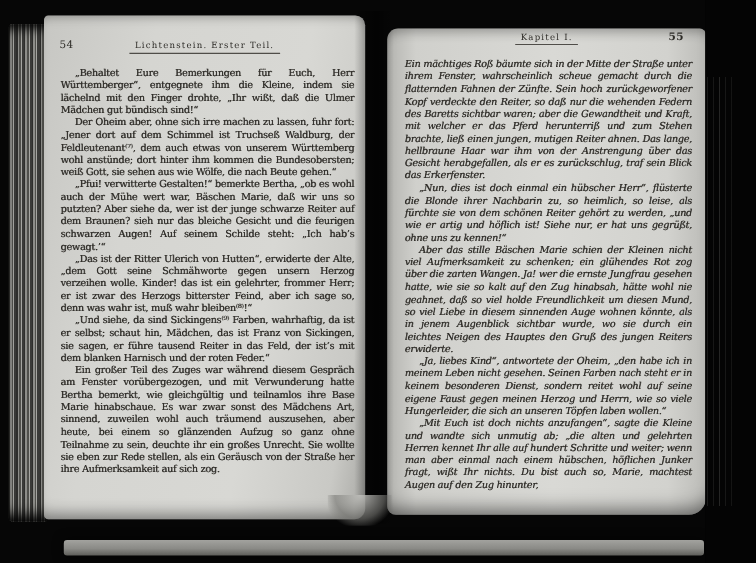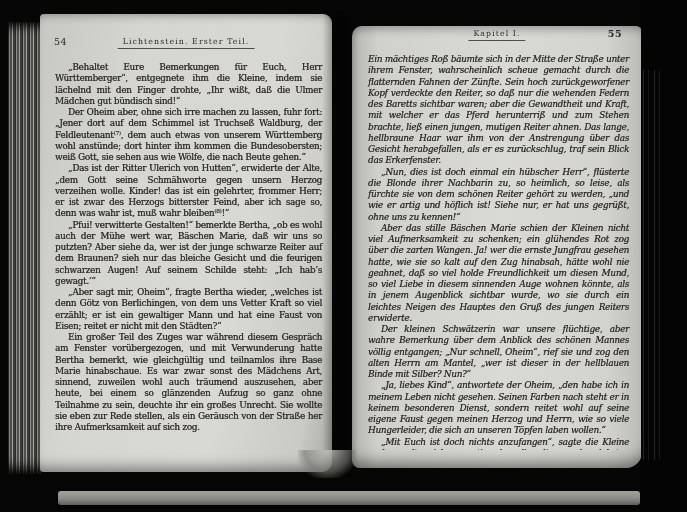--- a/index.html
+++ b/index.html
@@ -56,37 +56,36 @@
   <div class="edge-left"></div>
 
   <div class="page page-left">
     <div class="pg-head">
       <span class="num">54</span>
       <span class="title">Lichtenstein. Erster Teil.</span>
     </div>
     <div class="body">
       <p>„Behaltet Eure Bemerkungen für Euch, Herr Württemberger“, entgegnete ihm die Kleine, indem sie lächelnd mit den Finger drohte, „Ihr wißt, daß die Ulmer Mädchen gut bündisch sind!“</p>
       <p>Der Oheim aber, ohne sich irre machen zu lassen, fuhr fort: „Jener dort auf dem Schimmel ist Truchseß Waldburg, der Feldleutenant⁽⁷⁾, dem auch etwas von unserem Württemberg wohl anstünde; dort hinter ihm kommen die Bundesobersten; weiß Gott, sie sehen aus wie Wölfe, die nach Beute gehen.“</p>
+      <p>„Pfui! verwitterte Gestalten!“ bemerkte Bertha, „ob es wohl auch der Mühe wert war, Bäschen Marie, daß wir uns so putzten? Aber siehe da, wer ist der junge schwarze Reiter auf dem Braunen? sieh nur das bleiche Gesicht und die feurigen schwarzen Augen! Auf seinem Schilde steht: „Ich hab’s gewagt.’“</p>
       <p>„Das ist der Ritter Ulerich von Hutten“, erwiderte der Alte, „dem Gott seine Schmähworte gegen unsern Herzog verzeihen wolle. Kinder! das ist ein gelehrter, frommer Herr; er ist zwar des Herzogs bitterster Feind, aber ich sage so, denn was wahr ist, muß wahr bleiben⁽⁸⁾!“</p>
-      <p>„Pfui! verwitterte Gestalten!“ bemerkte Bertha, „ob es wohl auch der Mühe wert war, Bäschen Marie, daß wir uns so putzten? Aber siehe da, wer ist der junge schwarze Reiter auf dem Braunen? sieh nur das bleiche Gesicht und die feurigen schwarzen Augen! Auf seinem Schilde steht: „Ich hab’s gewagt.’“</p>
-      <p>„Aber sagt mir, Oheim“, fragte Bertha wieder, „welches ist denn Götz von Berlichingen, von dem uns Vetter Kraft so viel erzählt; er ist ein gewaltiger Mann und hat eine Faust von Eisen; reitet er nicht mit den Städten?“</p>
+      <p>„Und siehe, da sind Sickingens⁽⁹⁾ Farben, wahrhaftig, da ist er selbst; schaut hin, Mädchen, das ist Franz von Sickingen, sie sagen, er führe tausend Reiter in das Feld, der ist’s mit dem blanken Harnisch und der roten Feder.“</p>
       <p>Ein großer Teil des Zuges war während diesem Gespräch am Fenster vorübergezogen, und mit Verwunderung hatte Bertha bemerkt, wie gleichgültig und teilnamlos ihre Base Marie hinabschaue. Es war zwar sonst des Mädchens Art, sinnend, zuweilen wohl auch träumend auszusehen, aber heute, bei einem so glänzenden Aufzug so ganz ohne Teilnahme zu sein, deuchte ihr ein großes Unrecht. Sie wollte sie eben zur Rede stellen, als ein Geräusch von der Straße her ihre Aufmerksamkeit auf sich zog.</p>
     </div>
   </div>
 
   <div class="page page-right">
     <div class="pg-head">
       <span class="title">Kapitel I.</span>
       <span class="num">55</span>
     </div>
     <div class="body">
       <p class="noindent">Ein mächtiges Roß bäumte sich in der Mitte der Straße unter ihrem Fenster, wahrscheinlich scheue gemacht durch die flatternden Fahnen der Zünfte. Sein hoch zurückgeworfener Kopf verdeckte den Reiter, so daß nur die wehenden Federn des Baretts sichtbar waren; aber die Gewandtheit und Kraft, mit welcher er das Pferd herunterriß und zum Stehen brachte, ließ einen jungen, mutigen Reiter ahnen. Das lange, hellbraune Haar war ihm von der Anstrengung über das Gesicht herabgefallen, als er es zurückschlug, traf sein Blick das Erkerfenster.</p>
       <p>„Nun, dies ist doch einmal ein hübscher Herr“, flüsterte die Blonde ihrer Nachbarin zu, so heimlich, so leise, als fürchte sie von dem schönen Reiter gehört zu werden, „und wie er artig und höflich ist! Siehe nur, er hat uns gegrüßt, ohne uns zu kennen!“</p>
       <p>Aber das stille Bäschen Marie schien der Kleinen nicht viel Aufmerksamkeit zu schenken; ein glühendes Rot zog über die zarten Wangen. Ja! wer die ernste Jungfrau gesehen hatte, wie sie so kalt auf den Zug hinabsah, hätte wohl nie geahnet, daß so viel holde Freundlichkeit um diesen Mund, so viel Liebe in diesem sinnenden Auge wohnen könnte, als in jenem Augenblick sichtbar wurde, wo sie durch ein leichtes Neigen des Hauptes den Gruß des jungen Reiters erwiderte.</p>
-      <p>Der kleinen Schwätzerin war unsere flüchtige, aber wahre Bemerkung über dem Anblick des schönen Mannes völlig entgangen; „Nur schnell, Oheim“, rief sie und zog den alten Herrn am Mantel, „wer ist dieser in der hellblauen Binde mit Silber? Nun?“</p>
       <p>„Ja, liebes Kind“, antwortete der Oheim, „den habe ich in meinem Leben nicht gesehen. Seinen Farben nach steht er in keinem besonderen Dienst, sondern reitet wohl auf seine eigene Faust gegen meinen Herzog und Herrn, wie so viele Hungerleider, die sich an unseren Töpfen laben wollen.“</p>
       <p>„Mit Euch ist doch nichts anzufangen“, sagte die Kleine und wandte sich unmutig ab; „die alten und gelehrten Herren kennet Ihr alle auf hundert Schritte und weiter; wenn man aber einmal nach einem hübschen, höflichen Junker fragt, wißt Ihr nichts. Du bist auch so, Marie, machtest Augen auf den Zug hinunter,</p>
     </div>
   </div>
 
   <div class="gutter"></div>
   <div class="gutter-bottom"></div>
   <div class="bottom-band"></div>
 
   <div class="edge-right">

